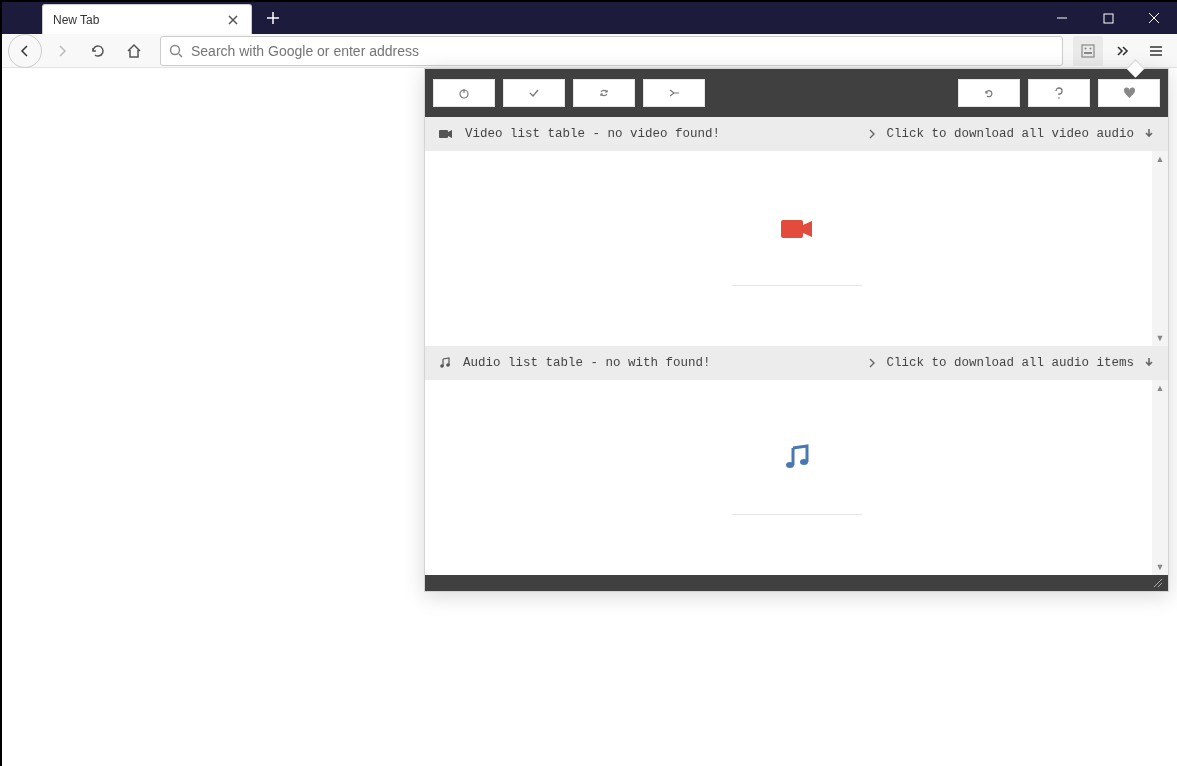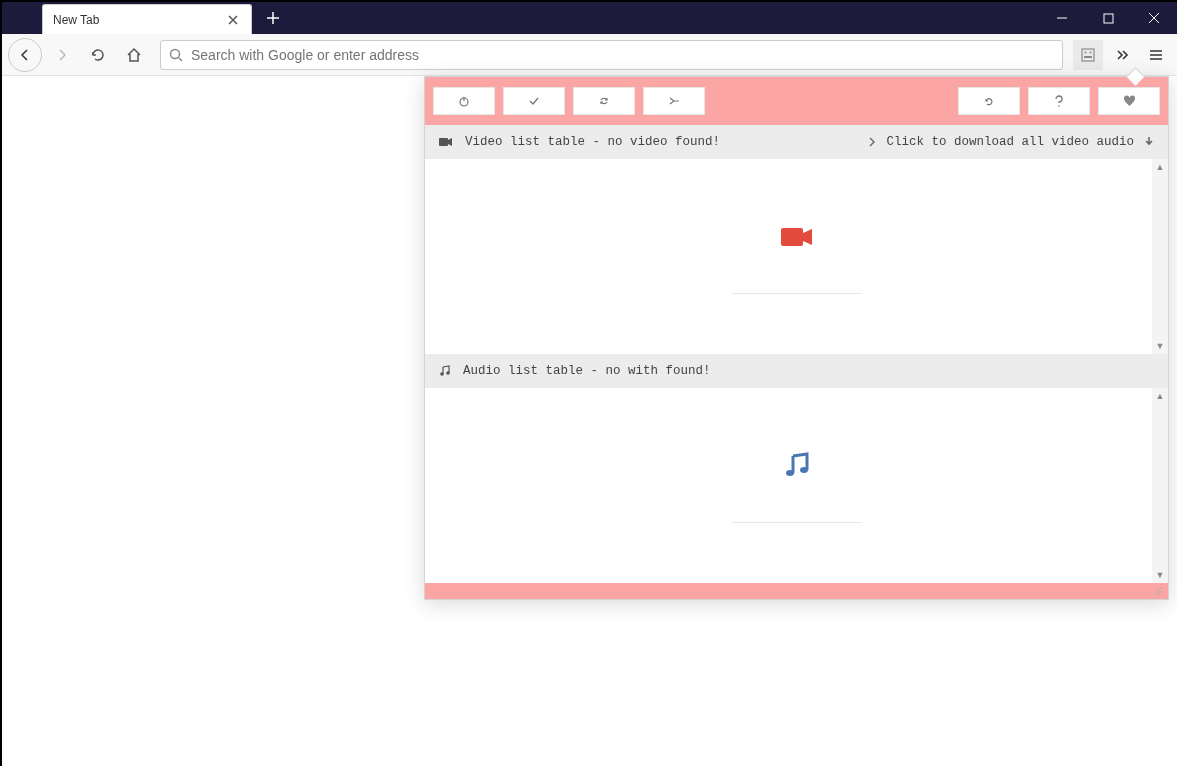--- a/index.html
+++ b/index.html
@@ -10,34 +10,34 @@
   .tab-strip { display: flex; align-items: flex-end; padding-left: 40px; }
   .tab { background: #fff; border-top-left-radius: 3px; border-top-right-radius: 3px; height: 30px; min-width: 210px; display: flex; align-items: center; padding: 4px 10px; gap: 20px; position: relative; border: 1px solid #ccc; border-bottom: none; margin-top: 2px;}
   .tab-title { font-size: 12px; color: #333; flex: 1; }
   .tab-close { width: 16px; height: 16px; display: flex; align-items: center; justify-content: center; color: #555; cursor: pointer; font-size: 14px;}
   .newtab-btn { width: 30px; height: 30px; display: flex; align-items: center; justify-content: center; color: #fff; cursor: pointer; font-size: 18px; margin-left: 6px; align-self: center;}
   .spacer { flex: 1; }
   .win-controls { display: flex; align-items: center; }
   .win-btn { width: 46px; height: 32px; display: flex; align-items: center; justify-content: center; color: #fff; cursor: pointer; }
   
   
-  .navbar { height: 42px; background: #f8f8f8; border-bottom: 1px solid #e3e3e3; display: flex; align-items: center; padding: 0 6px; gap: 4px; }
+  .navbar { height: 34px; background: #f8f8f8; border-bottom: 1px solid #e3e3e3; display: flex; align-items: center; padding: 0 6px; gap: 4px; }
   .nav-icon { width: 32px; height: 32px; display: flex; align-items: center; justify-content: center; border-radius: 4px; cursor: pointer; color: #555; }
   .nav-icon.back { border: 1px solid #ccc; border-radius: 50%; width: 34px; height: 34px; }
   .nav-icon.disabled { color: #bbb; }
   .addressbar { flex: 1; height: 30px; border: 1px solid #ccc; border-radius: 3px; display: flex; align-items: center; padding: 0 8px; gap: 8px; background: #fff; margin: 0 6px;}
   .addressbar input { flex: 1; border: none; outline: none; font-size: 14px; color: #777; background: transparent; }
   .ext-icon { width: 30px; height: 30px; display:flex; align-items:center; justify-content:center; background:#eaeaea; border-radius:2px; cursor:pointer;}
   .overflow-icon, .menu-icon { width: 30px; height: 30px; display: flex; align-items: center; justify-content: center; cursor: pointer; color: #333; }
   
   
   .content { position: relative; height: calc(100% - 74px); background: #fff; }
   
   
-  .panel { position: absolute; top: 0; right: 8px; width: 745px; background: #fca5a5; border: 1px solid #d4d4d4; box-shadow: 0 4px 20px rgba(0,0,0,.15); display:flex; flex-direction:column; }
+  .panel { position: absolute; top: 0; right: 8px; width: 745px; background: #404040; border: 1px solid #d4d4d4; box-shadow: 0 4px 20px rgba(0,0,0,.15); display:flex; flex-direction:column; }
   .panel::before { content:''; position:absolute; top:-7px; right:26px; width:12px; height:12px; background:#fefefe; border-left:1px solid #d4d4d4; border-top:1px solid #d4d4d4; transform:rotate(45deg);}
   
   .panel-toolbar { padding: 10px 8px; display: flex; gap: 8px; }
   .tool-btn { width: 62px; height: 28px; border: 1px solid #e5e5e5; background: #fff; display: flex; align-items: center; justify-content: center; cursor: pointer; color: #666; font-size: 12px;}
   .tool-spacer { flex: 1; }
   
   .list-header { background: #ececec; height: 34px; display: flex; align-items: center; padding: 0 14px; gap: 12px; font-family: "Courier New", monospace; font-size: 12.5px; color: #444; }
   .list-header .left { display:flex; align-items:center; gap:12px;}
   .list-header .right { display:flex; align-items:center; gap:10px; cursor:pointer;}
   .lh-spacer { flex:1; }
@@ -235,20 +235,33 @@
           <svg width="12" height="12" viewBox="0 0 12 12">
               <path d="M4 2 L10 1 V8" stroke="#555" stroke-width="1.2" fill="none"></path>
               <circle cx="3" cy="9" r="1.8" fill="#555"></circle>
               <circle cx="9" cy="8" r="1.8" fill="#555"></circle>
               <path d="M4 2 V9" stroke="#555" stroke-width="1.2"></path>
             </svg>
         </span>
         <span>Audio list table - no with found!</span>
       </div>
       <div class="lh-spacer"></div>
+      <div class="right">
+        <span>
+          <svg width="8" height="10" viewBox="0 0 8 10">
+              <path d="M2 1 L6 5 L2 9" stroke="#666" stroke-width="1.4" fill="none"></path>
+            </svg>
+        </span>
+        <span>Click to download all audio items</span>
+        <span>
+          <svg width="10" height="12" viewBox="0 0 10 12">
+              <path d="M5 1 V8 M2 5 L5 8 L8 5" stroke="#666" stroke-width="1.6" fill="none"></path>
+            </svg>
+        </span>
+      </div>
     </div>
     <div class="list-body">
       <span class="big-icon">
         <svg width="28" height="28" viewBox="0 0 28 28">
             <path d="M10 4 L24 2 V18" stroke="#4a77b4" stroke-width="3" fill="none"></path>
             <ellipse cx="7" cy="21" rx="4" ry="3" fill="#4a77b4"></ellipse>
             <ellipse cx="21" cy="18" rx="4" ry="3" fill="#4a77b4"></ellipse>
             <path d="M10 4 V21" stroke="#4a77b4" stroke-width="3"></path>
           </svg>
       </span>

